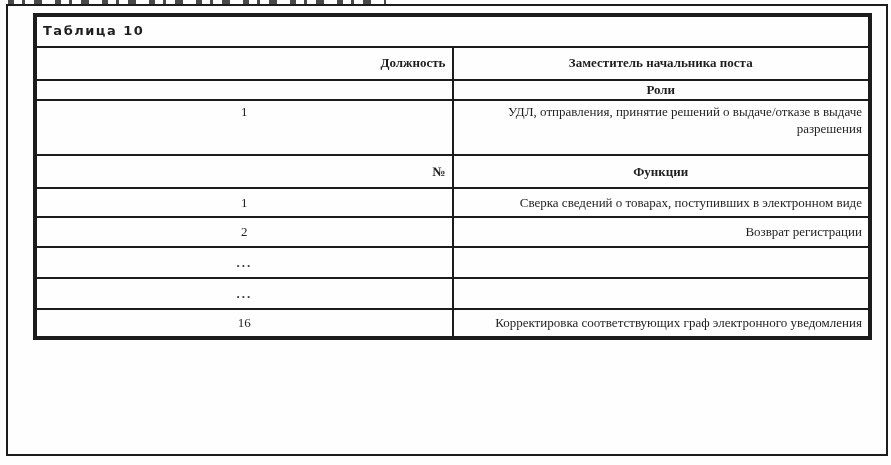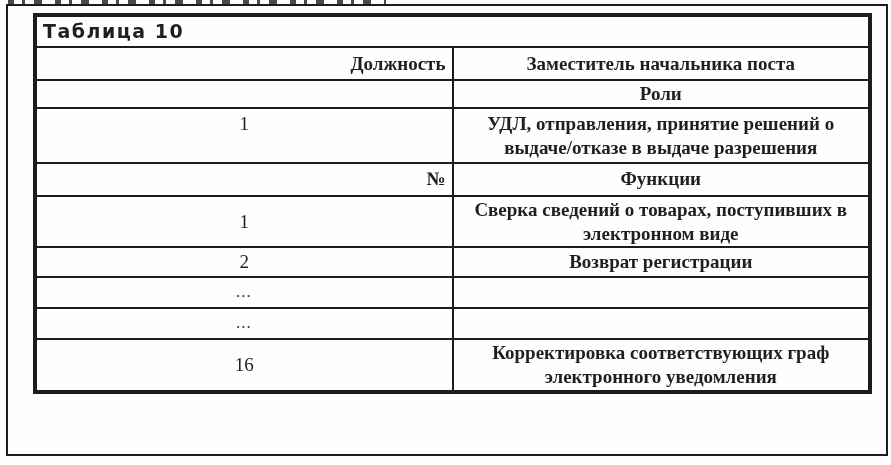--- a/index.html
+++ b/index.html
@@ -42,42 +42,41 @@
   table.doc-table {
     border-collapse: collapse;
     table-layout: fixed;
     margin: 7px 0 0 25px;
     width: 839px;
     border: 4px solid #1c1c1c;
     color: #1f1f1f;
   }
   table.doc-table td {
     border: 2px solid #1c1c1c;
-    font-size: 19px;
+    font-size: 13px;
     line-height: 1.25;
     padding: 1px 6px;
     vertical-align: middle;
     overflow: hidden;
   }
   td.title-cell {
     font-family: "DejaVu Sans", sans-serif;
     font-weight: bold;
     font-size: 27px;
     letter-spacing: 1.5px;
     padding: 2px 6px 4px 13px;
     border-bottom-width: 3px;
   }
   td.c1 {
     width: 100px;
     text-align: center;
   }
   td.c2 {
-    text-align: center;
+    text-align: right;
     padding-left: 9px;
-    font-weight: bold;
   }
   tr.hdr td.c1 { font-weight: bold; text-align: right; }
   tr.hdr td.c2 { font-weight: bold; text-align: center; padding-left: 6px; }
   tr.ell td.c1 {
     font-size: 13px;
     font-weight: bold;
     letter-spacing: 2px;
     color: #3c3c3c;
   }
   tr.toprow td { vertical-align: top; padding-top: 3px; }

